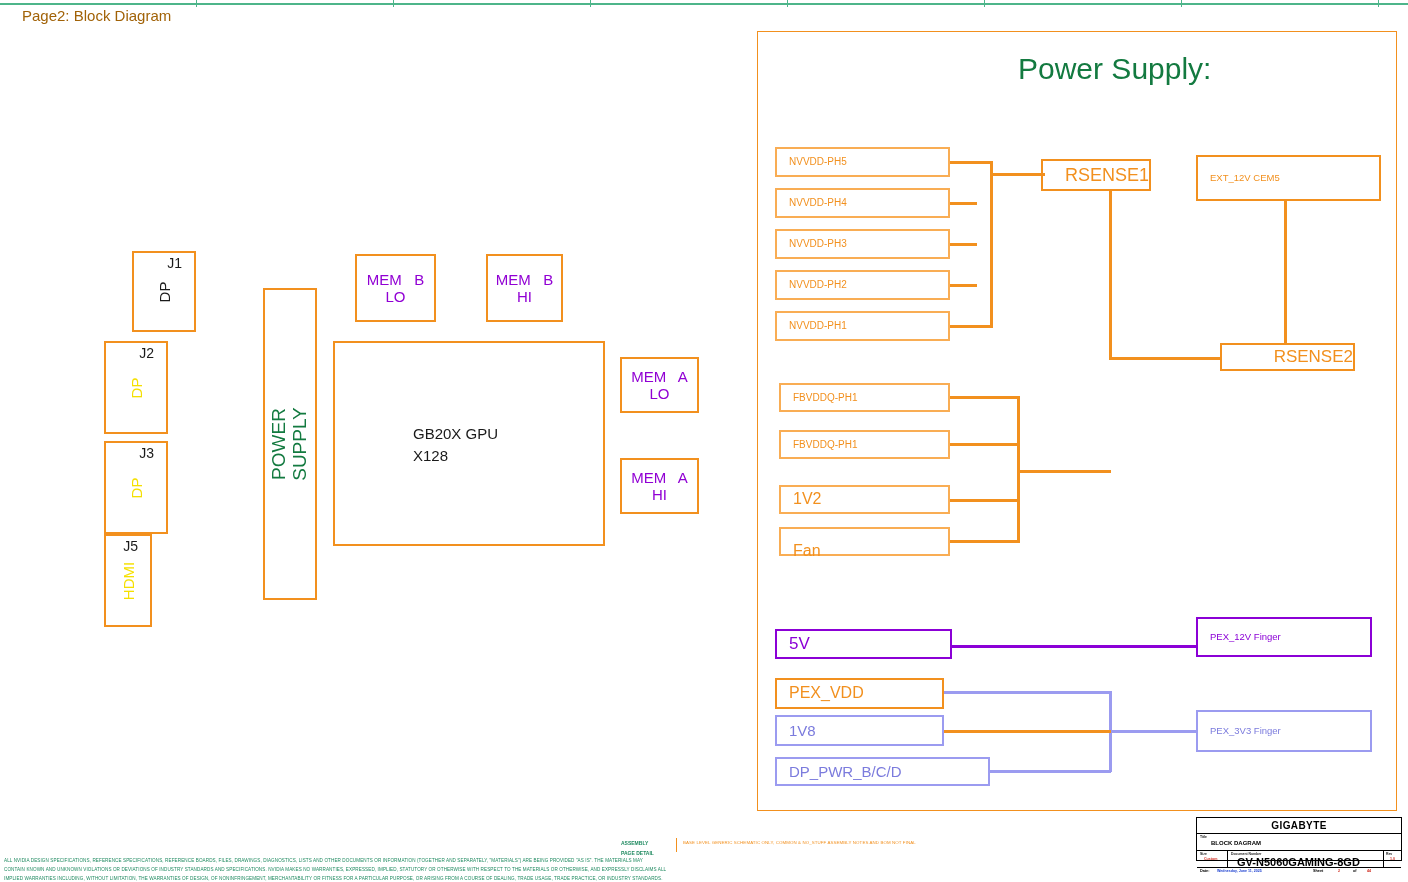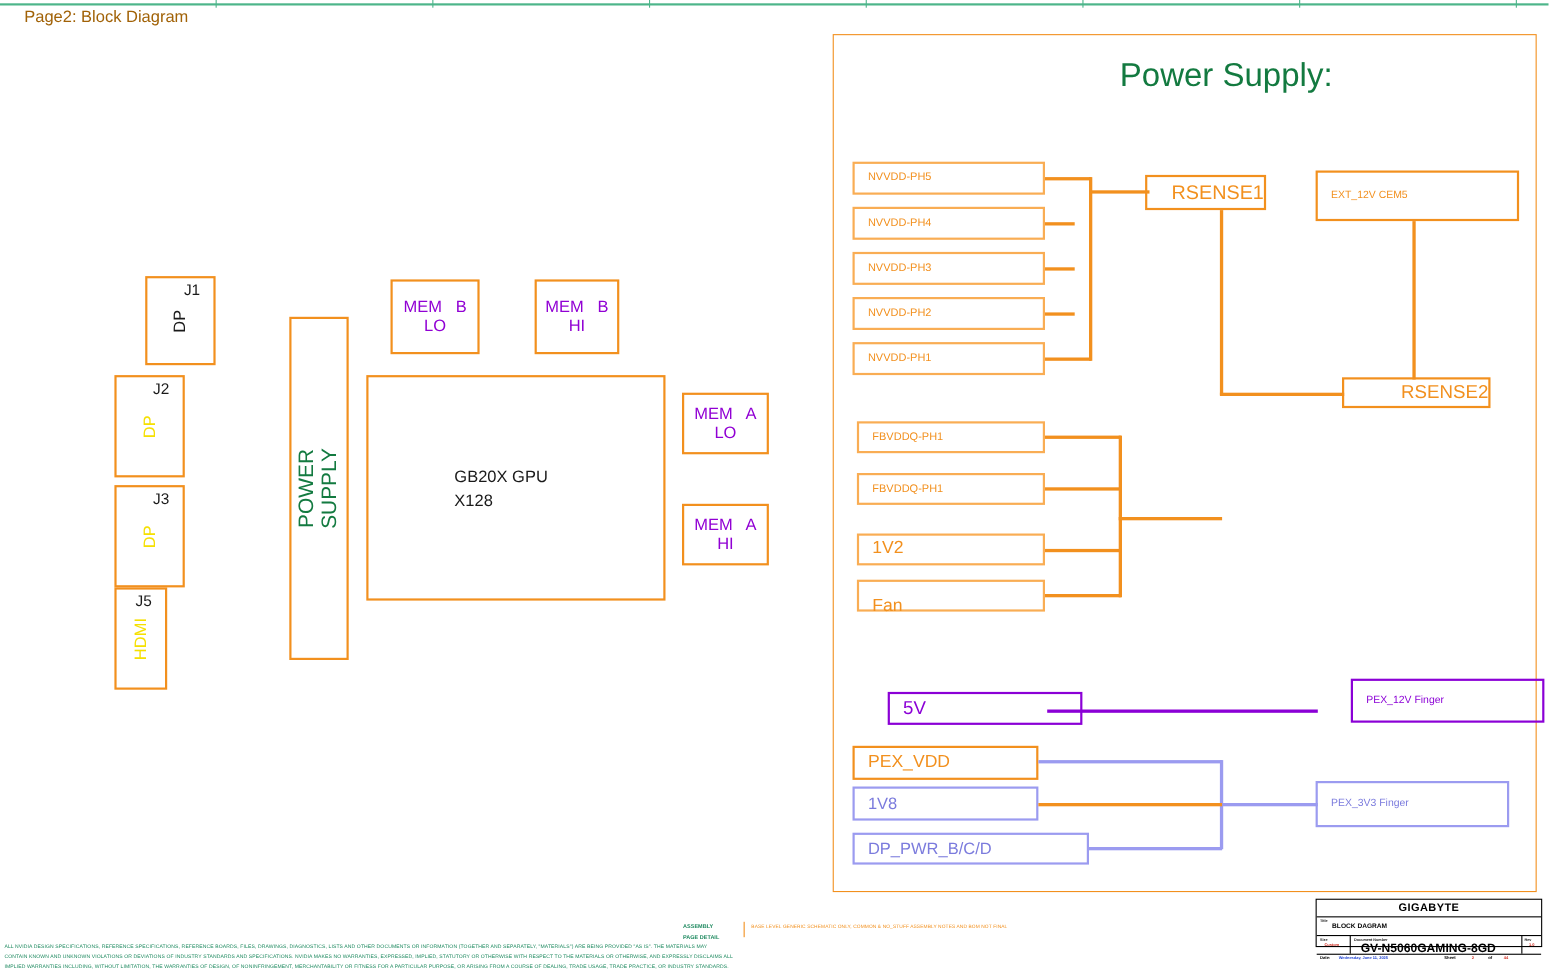--- a/index.html
+++ b/index.html
@@ -47,21 +47,21 @@
 
   
   .c-center { justify-content: center; text-align: center; }
   .c-left   { justify-content: flex-start; }
   .pad-l12  { padding-left: 12px; }
   .pad-l8   { padding-left: 24px; justify-content: flex-end; }
 
   
   .b-orange { border-color: #f2901e; color: #f2901e; }
   .b-orange-l { border-color: #f9ad54; color: #f2901e; }
-  .b-purple { border-color: #8b00d6; color: #8b00d6; margin-left: 32px; }
+  .b-purple { border-color: #8b00d6; color: #8b00d6; }
   .b-peri   { border-color: #9b9bf0; color: #7b7bdd; }
   .t-black  { color: #1a1a1a; }
   .t-purple { color: #9100d4; }
   .t-yellow { color: #f5e000; }
   .t-green  { color: #137a40; }
   .t-orange { color: #f2901e; }
 
   
   .jbox { border: 2px solid #f2901e; box-sizing: border-box; position: absolute; }
   .jnum {

